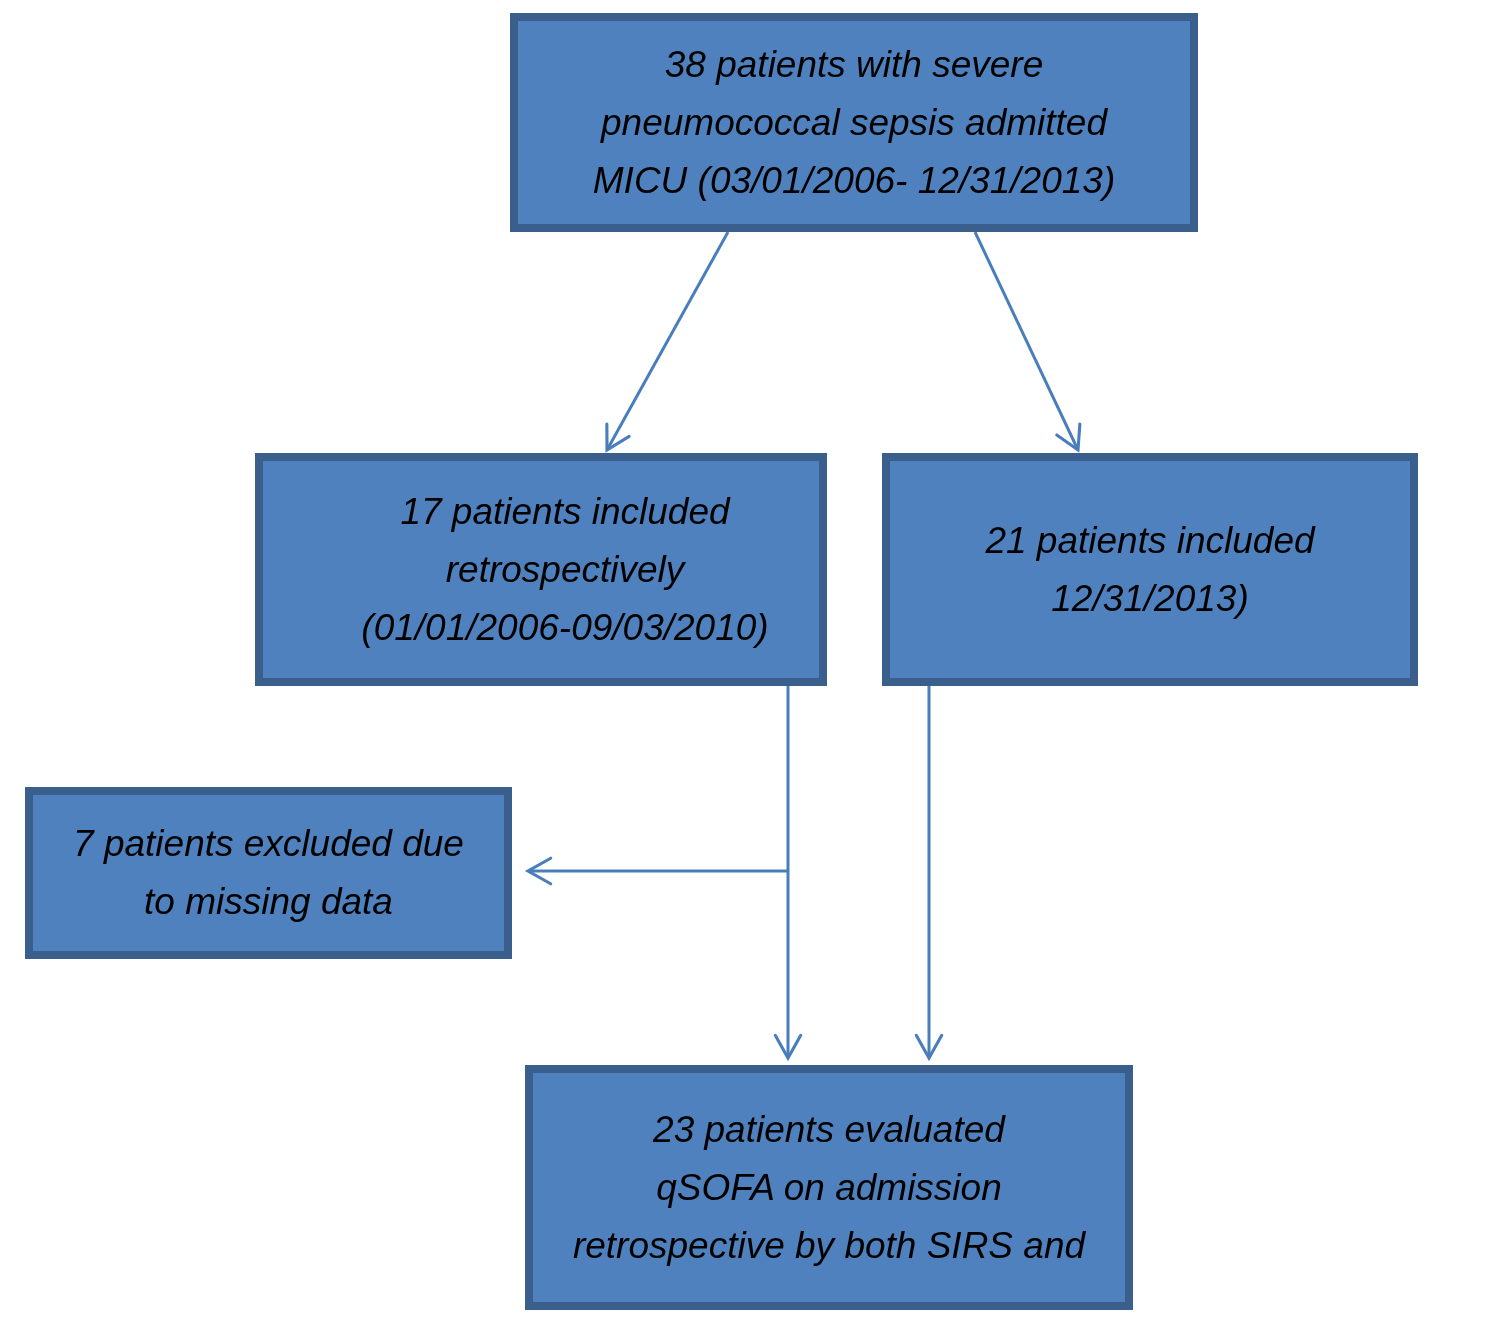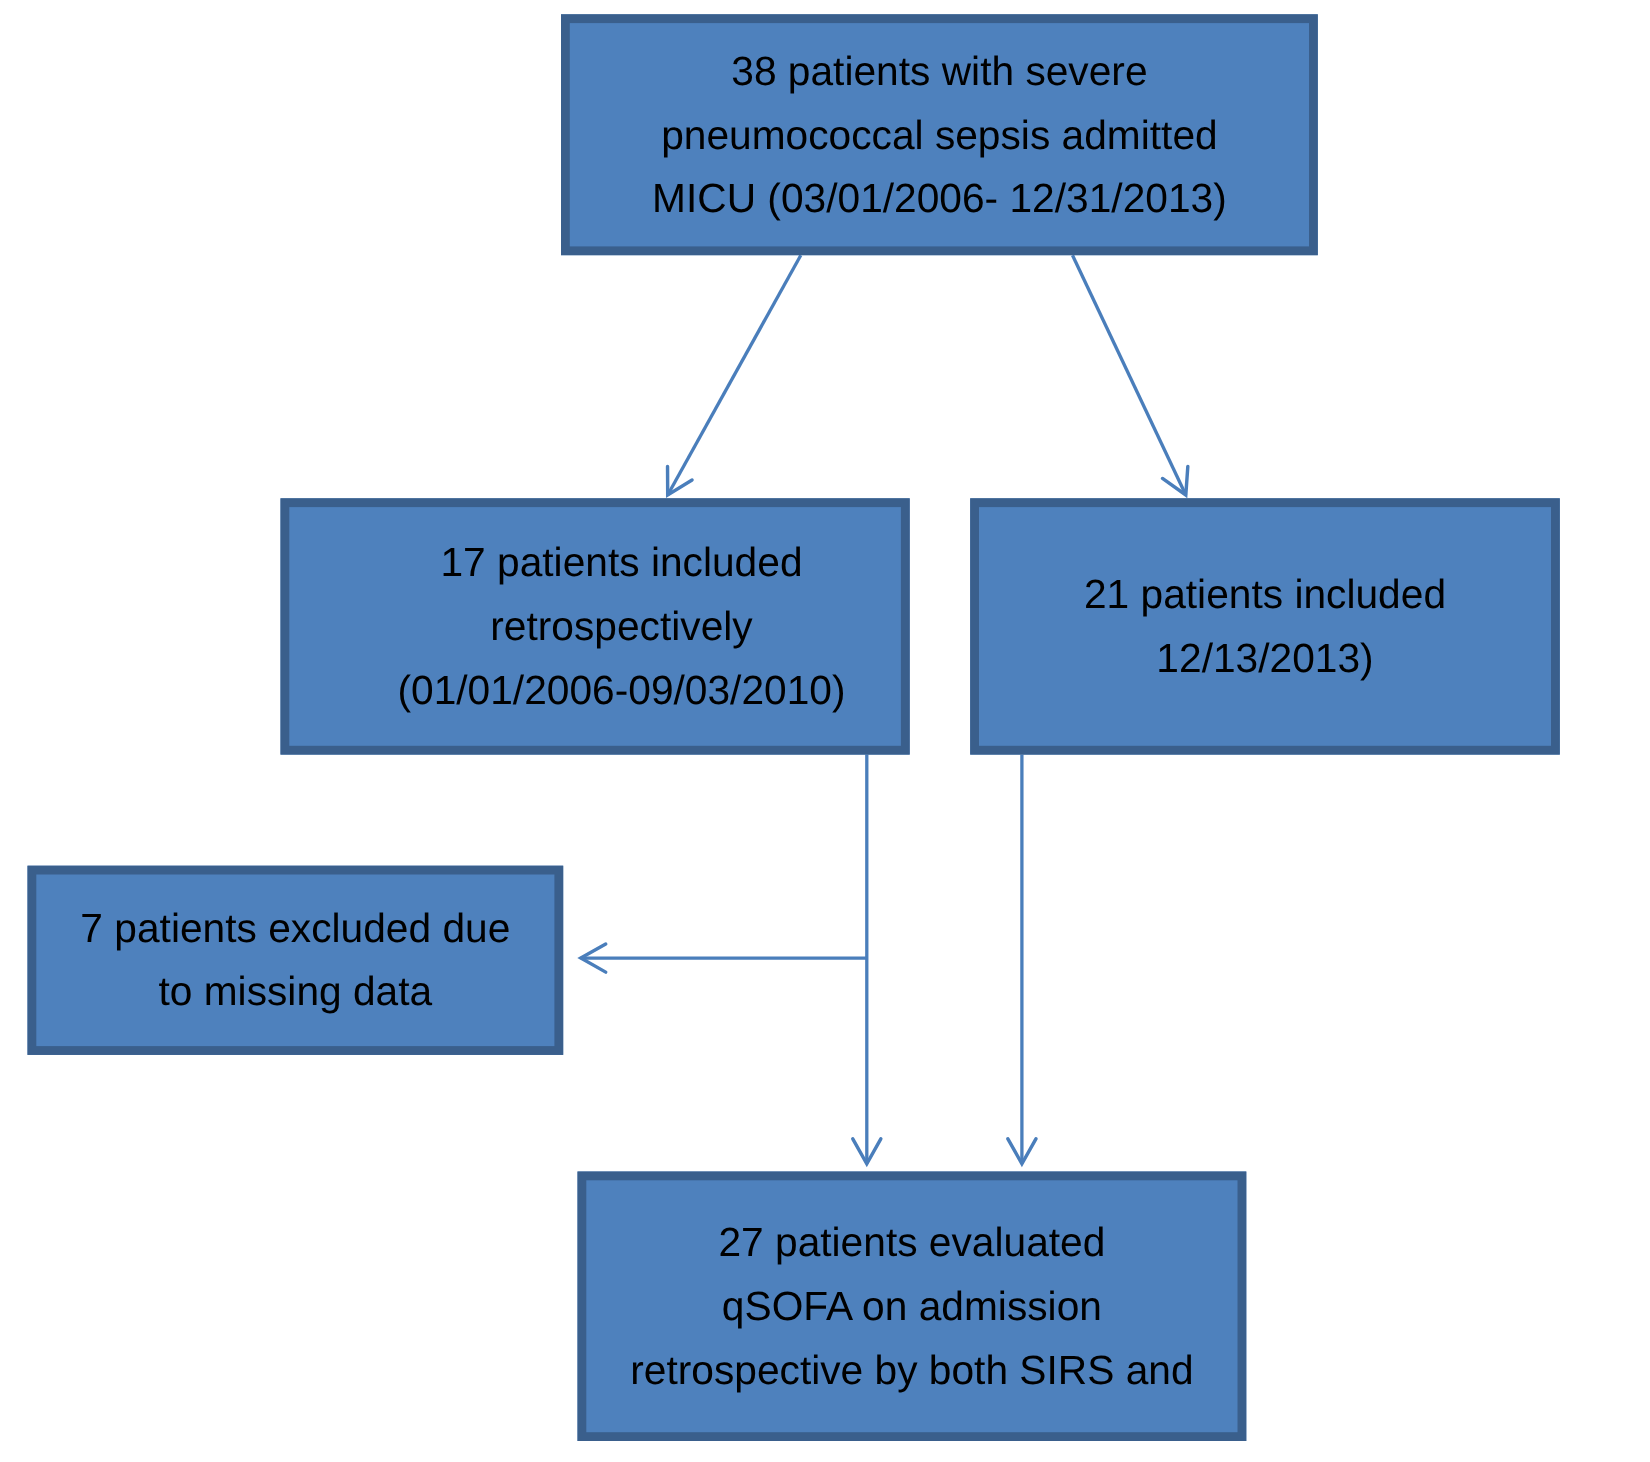--- a/index.html
+++ b/index.html
@@ -38,20 +38,21 @@
   }
   .node {
     position: absolute;
     background: var(--node-fill);
     border: 8px solid var(--node-border);
     display: flex;
     flex-direction: column;
     justify-content: center;
     align-items: center;
     text-align: center;
+    font-style: italic;
   }
   .node-line {
     display: block;
     font-size: 37px;
     line-height: 58px;
     white-space: nowrap;
     color: var(--text);
   }
   
   .node-total         { left: 510px;  top: 13px;   width: 688px; height: 219px; }
@@ -85,27 +86,27 @@
   </div>
 
   <div class="node node-retrospective">
     <span class="node-line">17 patients included</span>
     <span class="node-line">retrospectively</span>
     <span class="node-line">(01/01/2006-09/03/2010)</span>
   </div>
 
   <div class="node node-prospective">
     <span class="node-line">21 patients included</span>
-    <span class="node-line">12/13/2013)</span>
+    <span class="node-line">12/31/2013)</span>
   </div>
 
   <div class="node node-excluded">
     <span class="node-line">7 patients excluded due</span>
     <span class="node-line">to missing data</span>
   </div>
 
   <div class="node node-evaluated">
-    <span class="node-line">27 patients evaluated</span>
+    <span class="node-line">23 patients evaluated</span>
     <span class="node-line">qSOFA on admission</span>
     <span class="node-line">retrospective by both SIRS and</span>
   </div>
 
 </div>
 
 </body></html>

